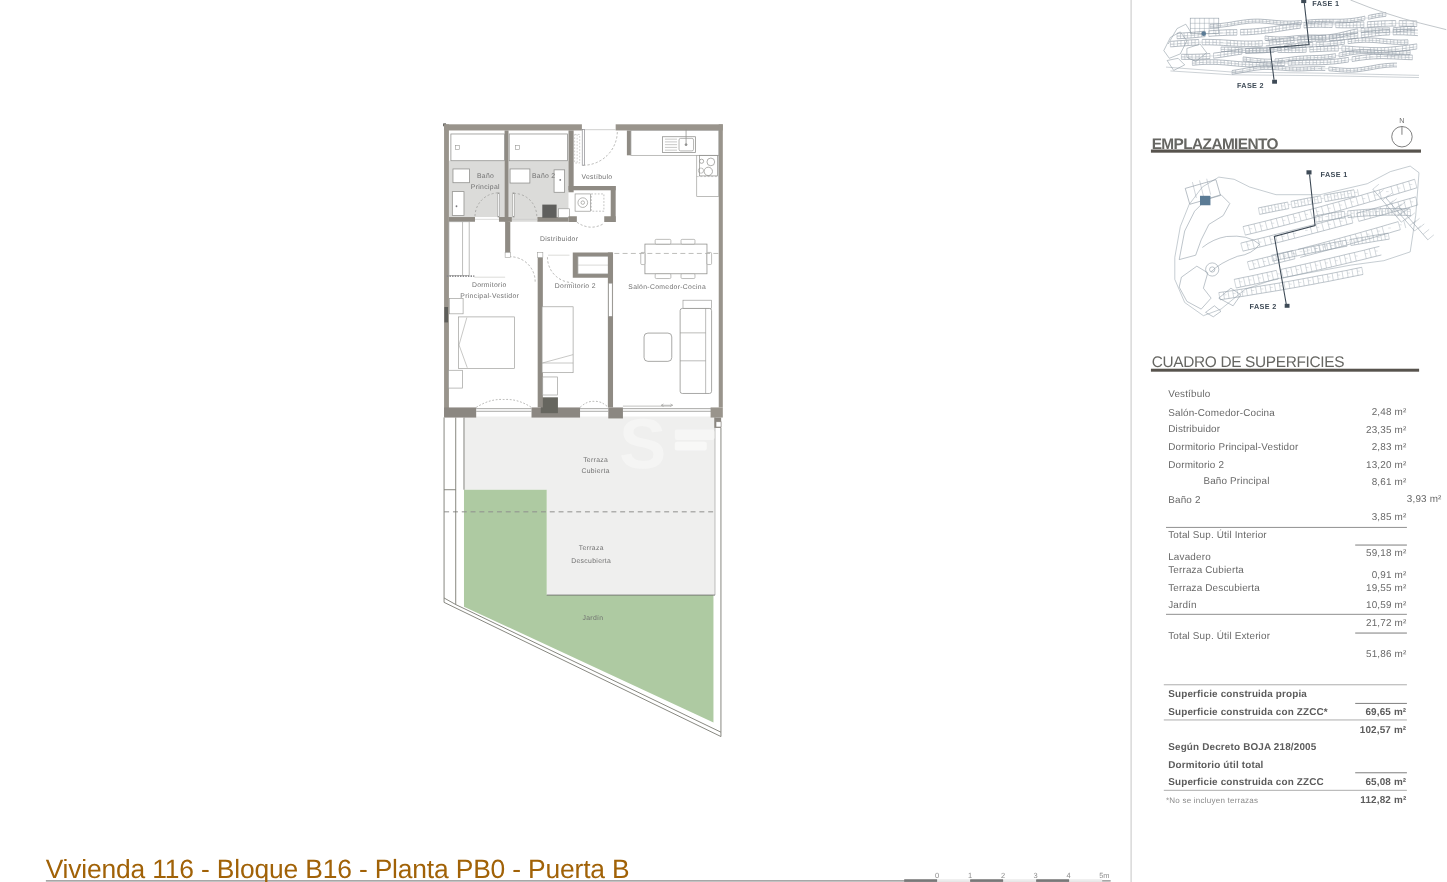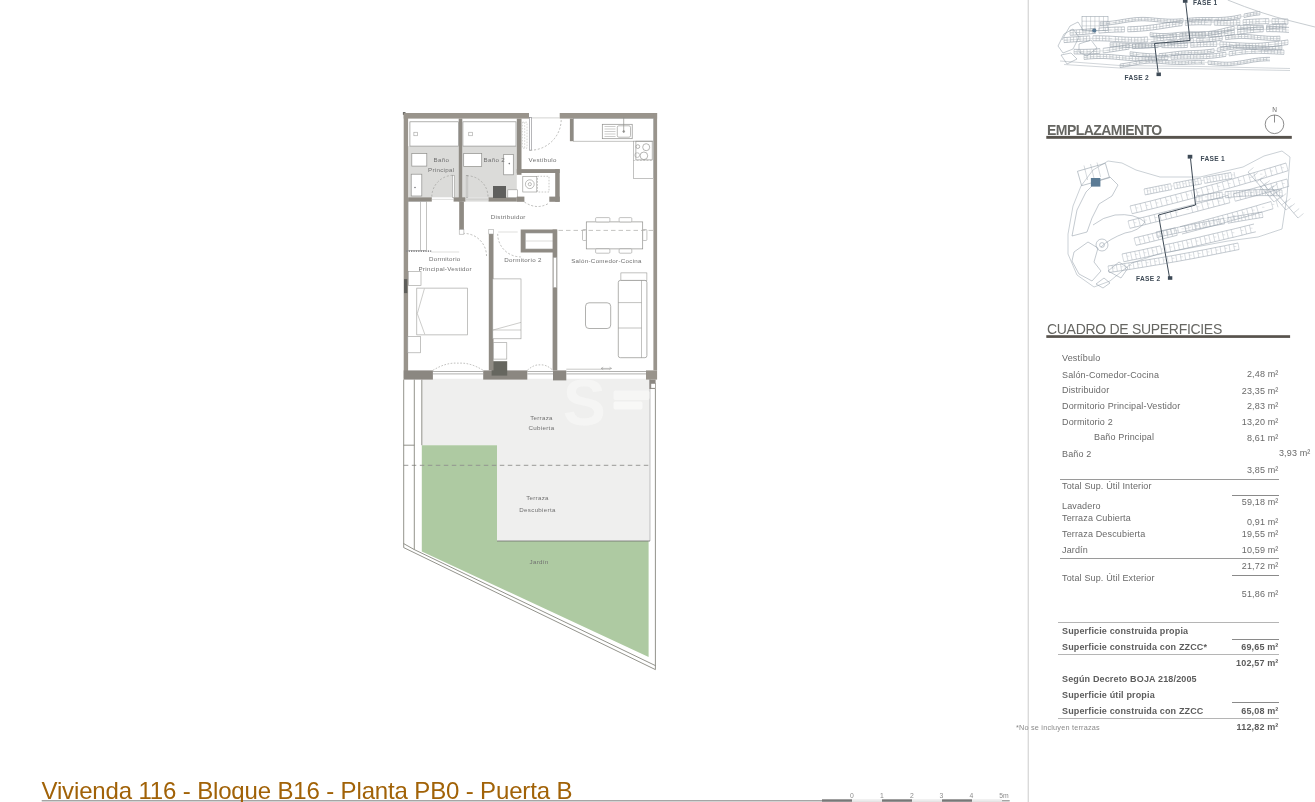--- a/index.html
+++ b/index.html
@@ -424,19 +424,19 @@
 <div class="row" style="top:544.9px;"><span>Jardín</span><span class="v">21,72 m²</span></div>
 <div class="hline" style="left:1060px;top:557.8px;width:218.5px;"></div>
 <div class="row" style="top:561.0px;margin-top:12px;"><span>Total Sup. Útil Exterior</span><span class="v">51,86 m²</span></div>
 <div class="hline" style="left:1231.5px;top:574.5px;width:47px;background:#8a8a8a;"></div>
 <div class="hline" style="left:1058px;top:622.3px;width:220.5px;background:#b5b5b5;"></div>
 <div class="row b" style="top:626.0px;"><span>Superficie construida propia</span><span class="v">69,65 m²</span></div>
 <div class="hline" style="left:1231.5px;top:638.9px;width:47px;background:#8a8a8a;"></div>
 <div class="row b" style="top:641.7px;"><span>Superficie construida con ZZCC*</span><span class="v">102,57 m²</span></div>
 <div class="hline" style="left:1058px;top:653.6px;width:220.5px;background:#b5b5b5;"></div>
 <div class="row b" style="top:673.7px;"><span>Según Decreto BOJA 218/2005</span></div>
-<div class="row b" style="top:689.8px;"><span>Superficie útil propia</span><span class="v">65,08 m²</span></div>
+<div class="row b" style="top:689.8px;"><span>Dormitorio útil total</span><span class="v">65,08 m²</span></div>
 <div class="hline" style="left:1231.5px;top:702.4px;width:47px;background:#8a8a8a;"></div>
 <div class="row b" style="top:705.9px;"><span>Superficie construida con ZZCC</span><span class="v">112,82 m²</span></div>
 <div class="hline" style="left:1058px;top:717.8px;width:220.5px;background:#b5b5b5;"></div>
-<div class="abs" style="left:1016px;top:722.5px;font-size:7.3px;color:#8a8a8a;letter-spacing:0.2px;">*No se incluyen terrazas</div>
+<div class="abs" style="left:1060px;top:722.5px;font-size:7.3px;color:#8a8a8a;letter-spacing:0.2px;">*No se incluyen terrazas</div>
 
 <div class="abs" style="left:41.5px;top:777px;font-size:24px;color:#a16207;letter-spacing:-0.15px;">Vivienda 116 - Bloque B16 - Planta PB0 - Puerta B</div>
 
 </body></html>

